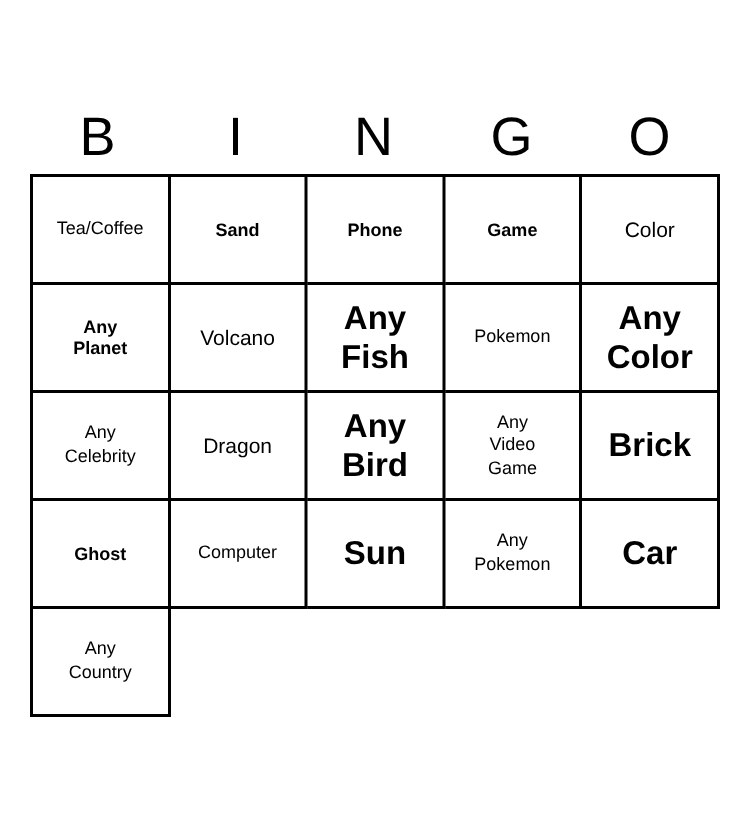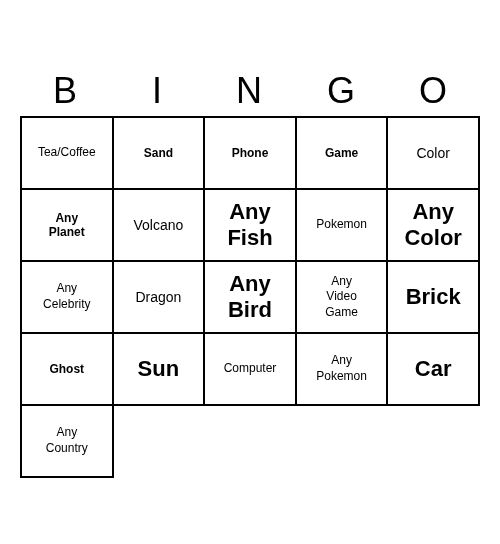--- a/index.html
+++ b/index.html
@@ -135,24 +135,24 @@
       <div class="bingo-cell">
         <span class="cell-text small">Any<br>Video<br>Game</span>
       </div>
       <div class="bingo-cell">
         <span class="cell-text large">Brick</span>
       </div>
       <div class="bingo-cell">
         <span class="cell-text medium">Ghost</span>
       </div>
       <div class="bingo-cell">
-        <span class="cell-text large">Sun</span>
+        <span class="cell-text small">Computer</span>
       </div>
       <div class="bingo-cell">
-        <span class="cell-text small">Computer</span>
+        <span class="cell-text large">Sun</span>
       </div>
       <div class="bingo-cell">
         <span class="cell-text small">Any<br>Pokemon</span>
       </div>
       <div class="bingo-cell">
         <span class="cell-text large">Car</span>
       </div>
       <div class="bingo-cell">
         <span class="cell-text small">Any<br>Country</span>
       </div>

